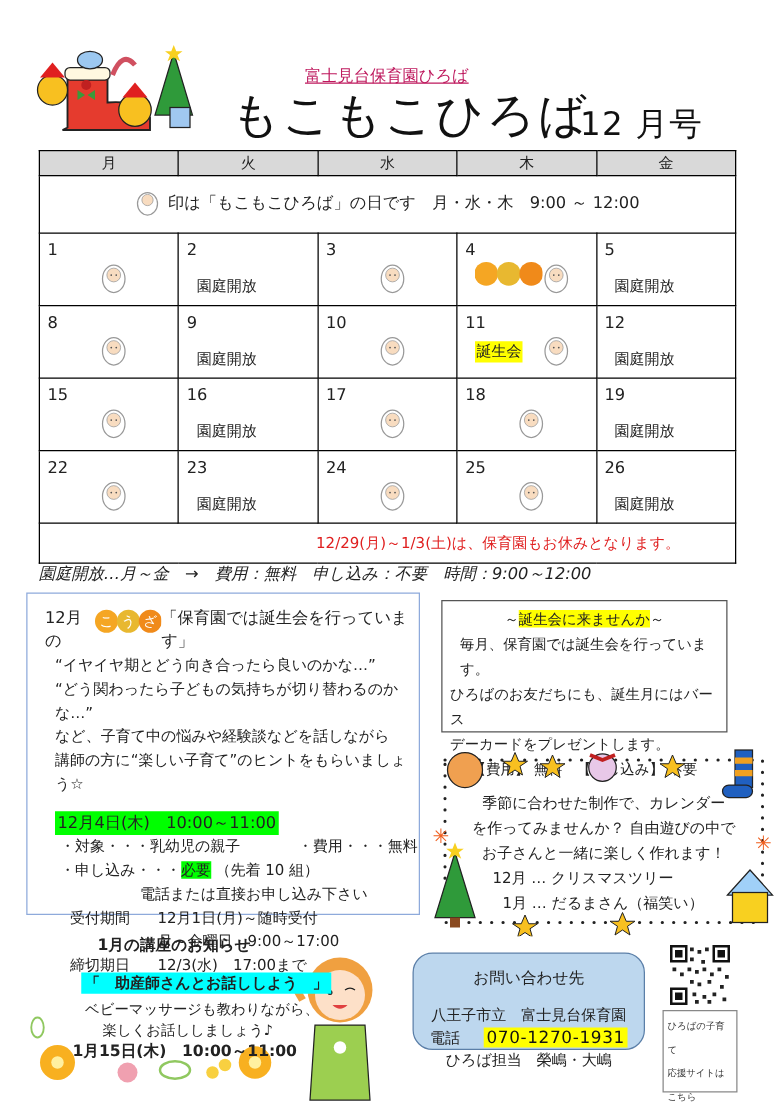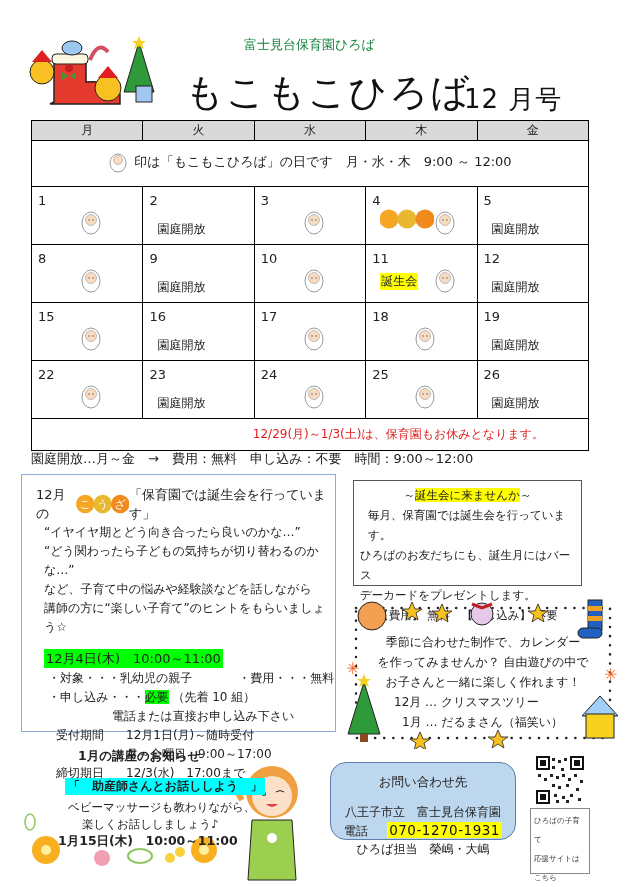--- a/index.html
+++ b/index.html
@@ -1,41 +1,41 @@
 <!DOCTYPE html>
 <html><head>
 <meta charset="utf-8">
 <style>
   * { box-sizing: border-box; margin: 0; padding: 0; }
   html, body { width: 627px; height: 887px; background: #ffffff; overflow: hidden; }
   body { position: relative; font-family: "DejaVu Sans", "Liberation Sans", sans-serif; color: #222; }
 
   .header-art { position: absolute; left: 24px; top: 32px; width: 140px; height: 76px; }
-  .subtitle { position: absolute; left: 244px; top: 36px; font-size: 13px; color: #15803d; }
+  .subtitle { position: absolute; left: 244px; top: 52px; font-size: 13px; color: #be185d; text-decoration: underline; }
   .title { position: absolute; left: 185px; top: 70px; font-size: 38px; letter-spacing: 2px; color: #111; line-height: 44px; }
   .issue { position: absolute; left: 464px; top: 82px; font-size: 26px; color: #111; letter-spacing: 1px; }
 
   table.cal { position: absolute; left: 31px; top: 120px; width: 558px; border-collapse: collapse; table-layout: fixed; }
   table.cal td, table.cal th { border: 1.5px solid #000; }
   table.cal th { background: #d9d9d9; font-weight: normal; font-size: 12px; height: 20px; }
   .legend-row td { height: 46px; text-align: center; font-size: 13px; }
   .legend-inner { display: inline-flex; align-items: center; gap: 6px; }
   .day-cell { height: 58px; position: relative; vertical-align: top; padding: 0; }
   .day-num { position: absolute; left: 6px; top: 6px; font-size: 13px; }
   .sheep { position: absolute; left: 48px; top: 22px; }
   .sheep.right { left: 68px; }
   .yard { position: absolute; left: 14px; top: 34px; font-size: 12px; }
   .kouza-badge { position: absolute; left: 14px; top: 20px; }
   .bday { position: absolute; left: 14px; top: 28px; font-size: 12px; background: #ffff00; padding: 0 1px; }
   .closed-row td { height: 32px; text-align: right; padding-right: 44px; font-size: 12px; color: #e02020; }
 
-  .yard-note { position: absolute; left: 31px; top: 450px; font-size: 13px; color: #222; }
+  .yard-note { position: absolute; left: 31px; top: 450px; font-size: 13px; color: #222; font-style: italic; }
 
   .kouza-box { position: absolute; left: 21px; top: 474px; width: 315px; height: 258px; border: 1.5px solid #8eaadb; padding: 10px 0 0 14px; font-size: 12px; line-height: 19px; }
-  .kouza-head { display: flex; align-items: center; font-size: 13px; margin-bottom: 0; }
+  .kouza-head { display: flex; font-size: 13px; margin-bottom: 0; }
   .kouza-lines div { padding-left: 8px; }
   .green { background: #00ff00; }
   .kouza-date { margin-top: 12px; font-size: 13px; display: inline-block; padding: 0 2px; margin-left: 8px; }
   .det { padding-left: 12px; }
   .det-grid { display: grid; grid-template-columns: 70px 1fr; padding-left: 20px; }
 
   .bday-box { position: absolute; left: 353px; top: 480px; width: 229px; height: 106px; border: 1.5px solid #555; font-size: 11.5px; line-height: 20px; padding: 4px 6px; }
   .bday-box .center { text-align: center; }
   .hl-yellow { background: #ffff00; }
 

